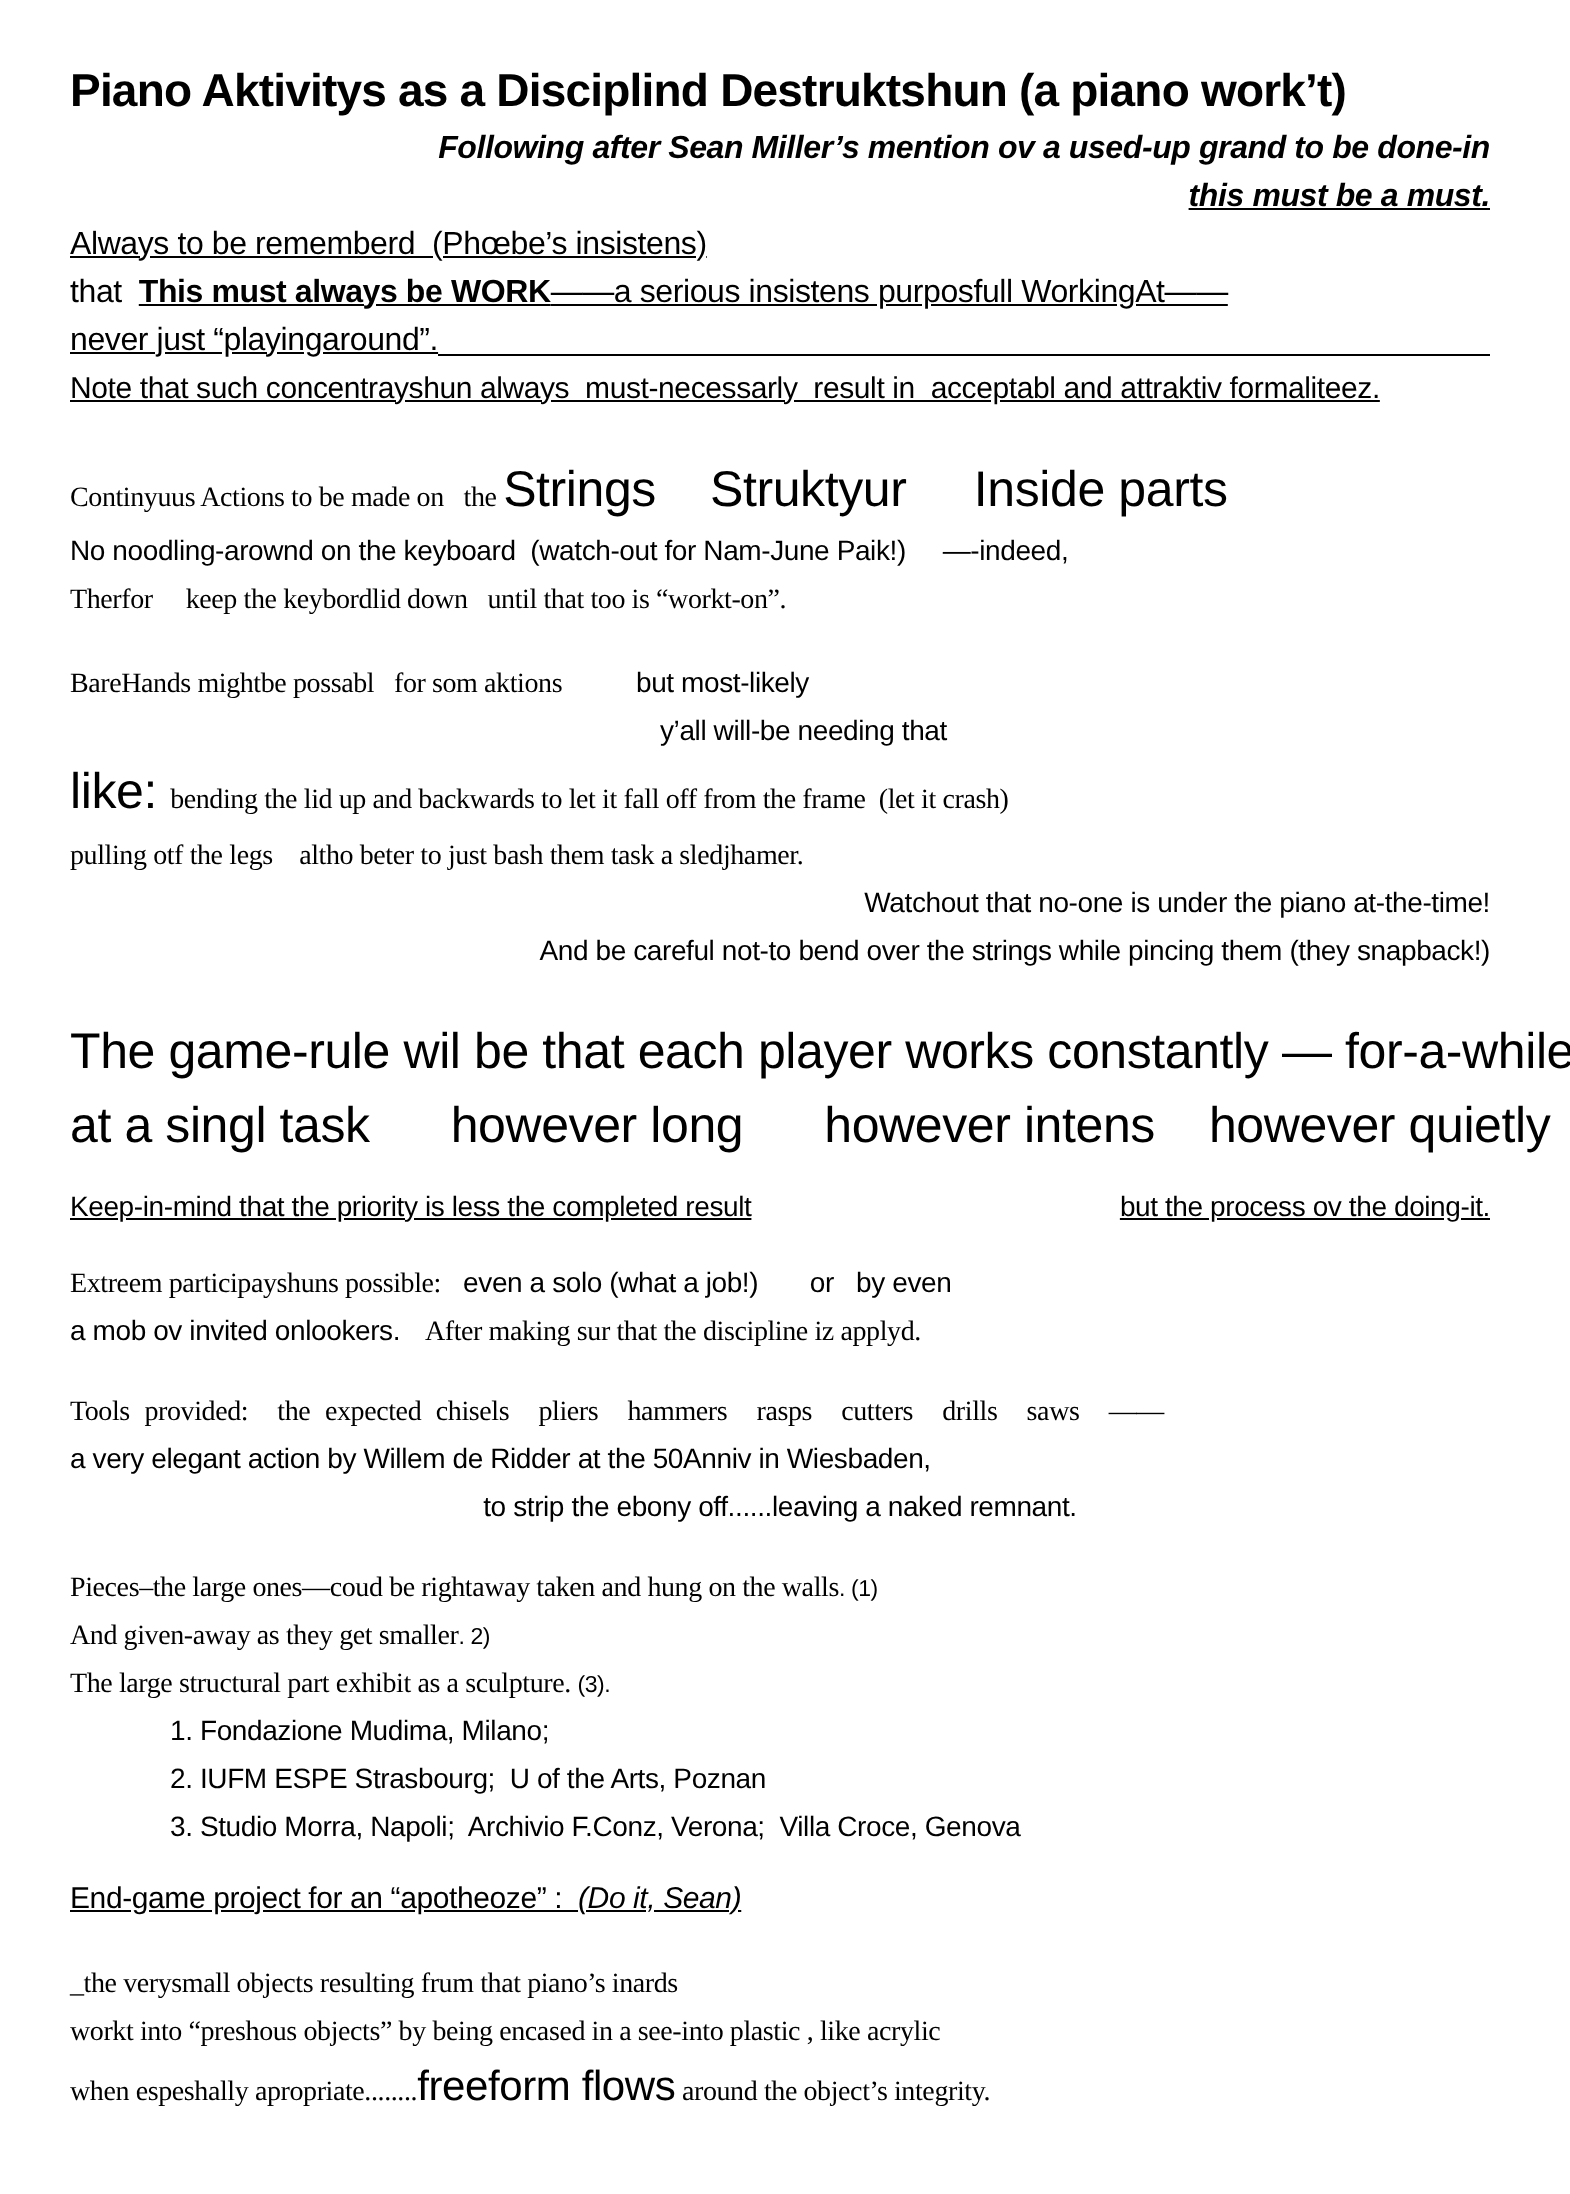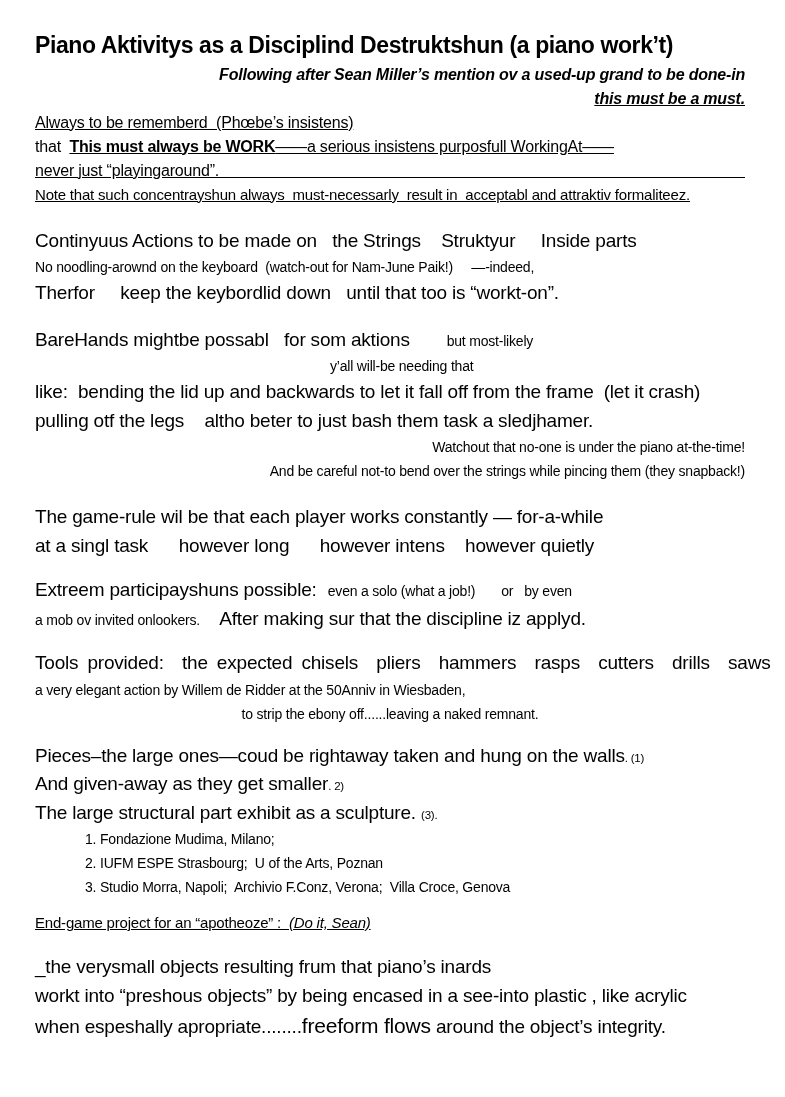--- a/index.html
+++ b/index.html
@@ -31,22 +31,22 @@
     border-bottom: 1.5px solid #000;
     align-self: flex-end;
     margin-bottom: 5px;
     height: 0;
   }
   .spacer { flex: 1 1 auto; }
 
   
   .title { font-size: 23px; font-weight: bold; letter-spacing: -0.4px; }
   .xl  { font-size: 21px; }
-  .lg  { font-size: 19px; }
-  .md  { font-size: 19px; }
+  .lg  { font-size: 25px; }
+  .md  { font-size: 14px; font-family: Liberation Serif, serif; }
   .md2 { font-size: 16px; }
   .sm2 { font-size: 15px; }
   .sm  { font-size: 14px; }
   .xs  { font-size: 11.5px; }
   .b { font-weight: bold; }
   .i { font-style: italic; }
   .u { text-decoration: underline; }
   .ws { word-spacing: 4px; }
 </style>
 </head>
@@ -64,20 +64,21 @@
     <div class="line"><span class="sm">No noodling-arownd on the keyboard  (watch-out for Nam-June Paik!)     —-indeed,</span></div>
     <div class="line"><span class="md">Therfor     keep the keybordlid down   until that too is “workt-on”.</span></div>
     <div class="line" style="margin-top: 18px;"><span class="md">BareHands mightbe possabl   for som aktions</span><span class="sm">          but most-likely</span></div>
     <div class="line" style="padding-left: 295px;"><span class="sm">y’all will-be needing that</span></div>
     <div class="line"><span class="lg">like:</span><span class="md">  bending the lid up and backwards to let it fall off from the frame  (let it crash)</span></div>
     <div class="line"><span class="md">pulling otf the legs    altho beter to just bash them task a sledjhamer.</span></div>
     <div class="line" style="text-align: right;"><span class="sm">Watchout that no-one is under the piano at-the-time!</span></div>
     <div class="line" style="text-align: right;"><span class="sm">And be careful not-to bend over the strings while pincing them (they snapback!)</span></div>
     <div class="line" style="margin-top: 20px;"><span class="lg">The game-rule wil be that each player works constantly — for-a-while</span></div>
     <div class="line"><span class="lg">at a singl task      however long      however intens    however quietly</span></div>
+    <div class="line flexline" style="margin-top: 10px;"><span class="sm u">Keep-in-mind that the priority is less the completed result</span><span class="spacer"></span><span class="sm u">but the process ov the doing-it.</span></div>
     <div class="line" style="margin-top: 16px;"><span class="md">Extreem participayshuns possible:</span><span class="sm">   even a solo (what a job!)       or   by even</span></div>
     <div class="line"><span class="sm">a mob ov invited onlookers.</span><span class="md">    After making sur that the discipline iz applyd.</span></div>
     <div class="line" style="margin-top: 16px;"><span class="md ws">Tools provided:  the expected chisels  pliers  hammers  rasps  cutters  drills  saws  ——</span></div>
     <div class="line"><span class="sm">a very elegant action by Willem de Ridder at the 50Anniv in Wiesbaden,</span></div>
     <div class="line" style="text-align: center;"><span class="sm">to strip the ebony off......leaving a naked remnant.</span></div>
     <div class="line" style="margin-top: 16px;"><span class="md">Pieces–the large ones—coud be rightaway taken and hung on the walls</span><span class="xs">. (1)</span></div>
     <div class="line"><span class="md">And given-away as they get smaller</span><span class="xs">. 2)</span></div>
     <div class="line"><span class="md">The large structural part exhibit as a sculpture. </span><span class="xs">(3).</span></div>
     <div class="line" style="padding-left: 50px;"><span class="sm">1. Fondazione Mudima, Milano;</span></div>
     <div class="line" style="padding-left: 50px;"><span class="sm">2. IUFM ESPE Strasbourg;  U of the Arts, Poznan</span></div>

